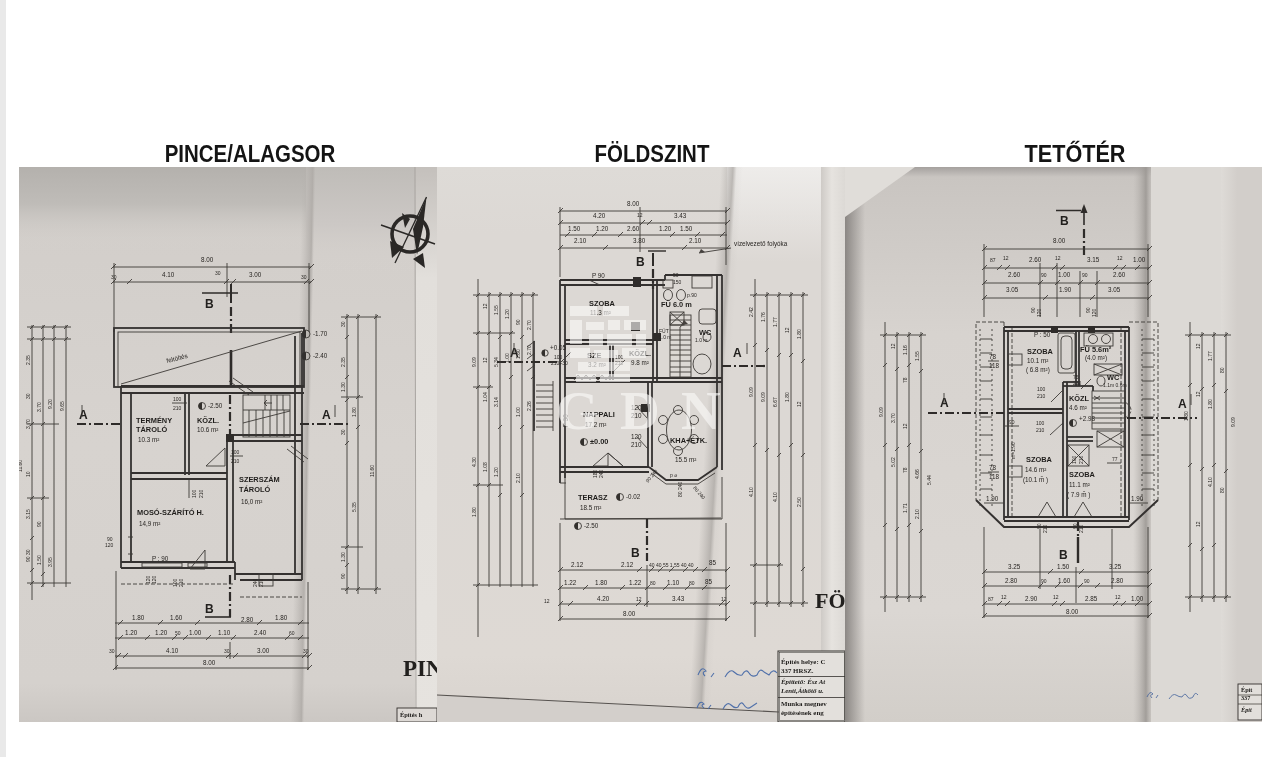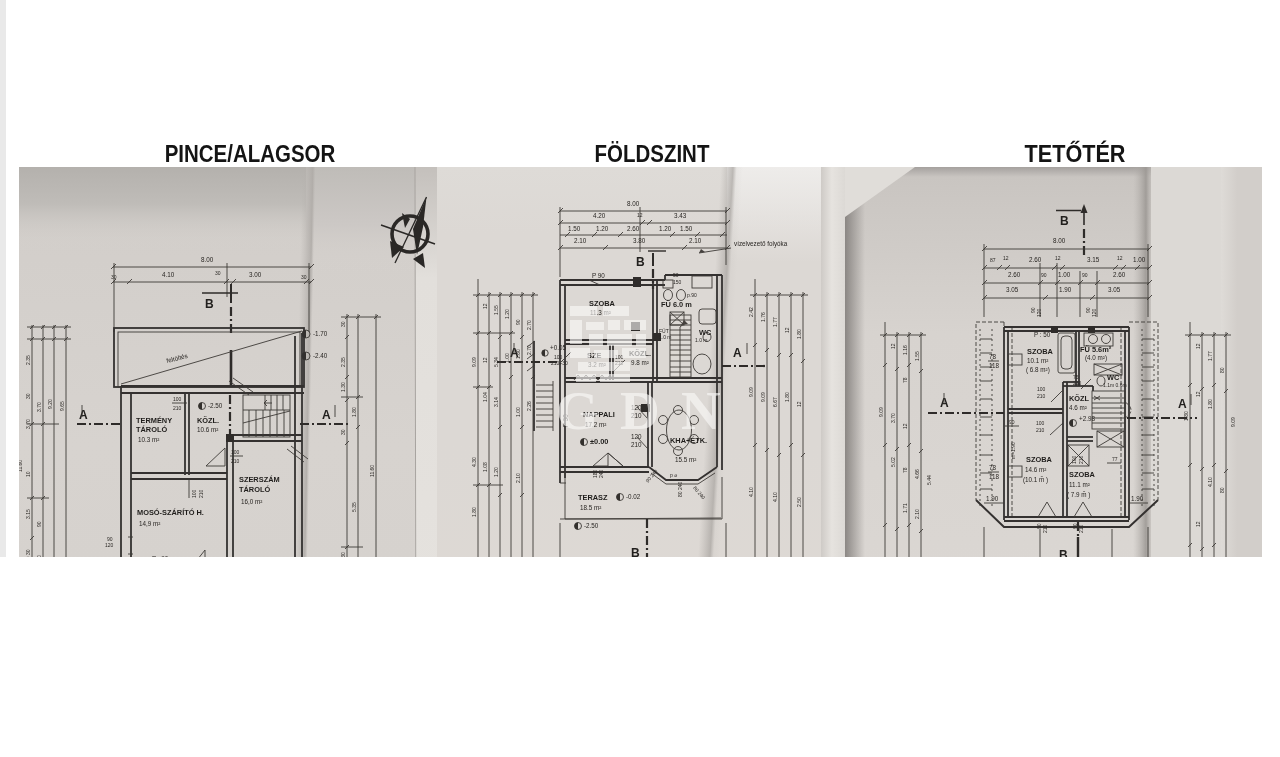--- a/index.html
+++ b/index.html
@@ -1,16 +1,16 @@
 <!DOCTYPE html>
 <html><head>
 <meta charset="utf-8">
 <style>
   html,body{margin:0;padding:0;background:#ffffff;}
-  #page{position:relative;width:1280px;height:557px;overflow:hidden;
+  #page{position:relative;width:1280px;height:757px;overflow:hidden;
         font-family:"Liberation Sans",sans-serif;}
   .title{position:absolute;top:141px;font-weight:bold;color:#141414;
          font-size:23px;transform:scaleX(0.89);transform-origin:center;}
   .scan{position:absolute;top:167px;}
 </style>
 </head>
 <body>
 <div id="page">
 
   <div style="position:absolute;left:0;top:0;width:6px;height:757px;background:#e9e9e9;"></div>

